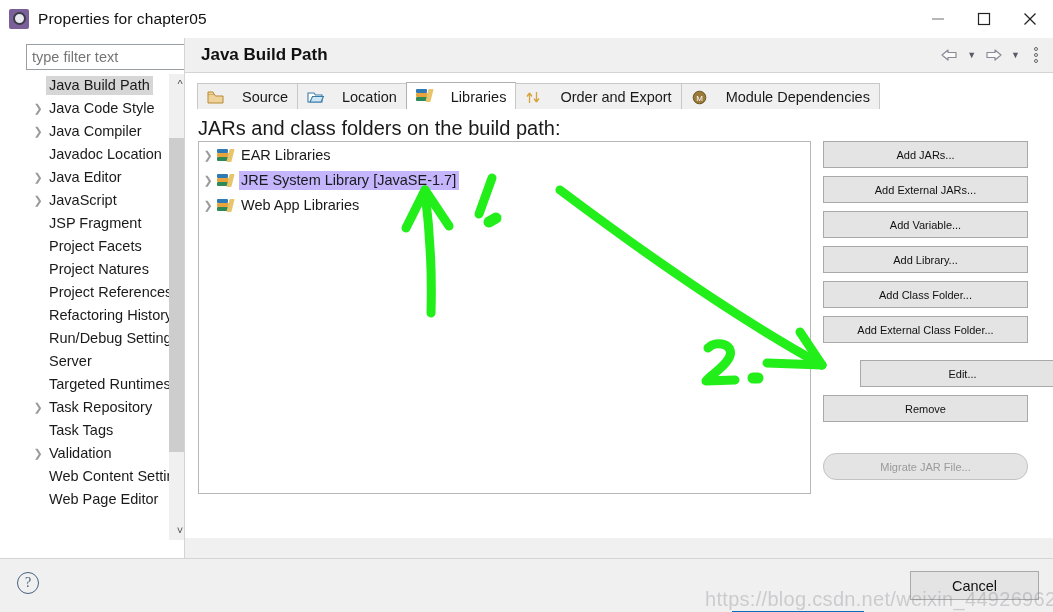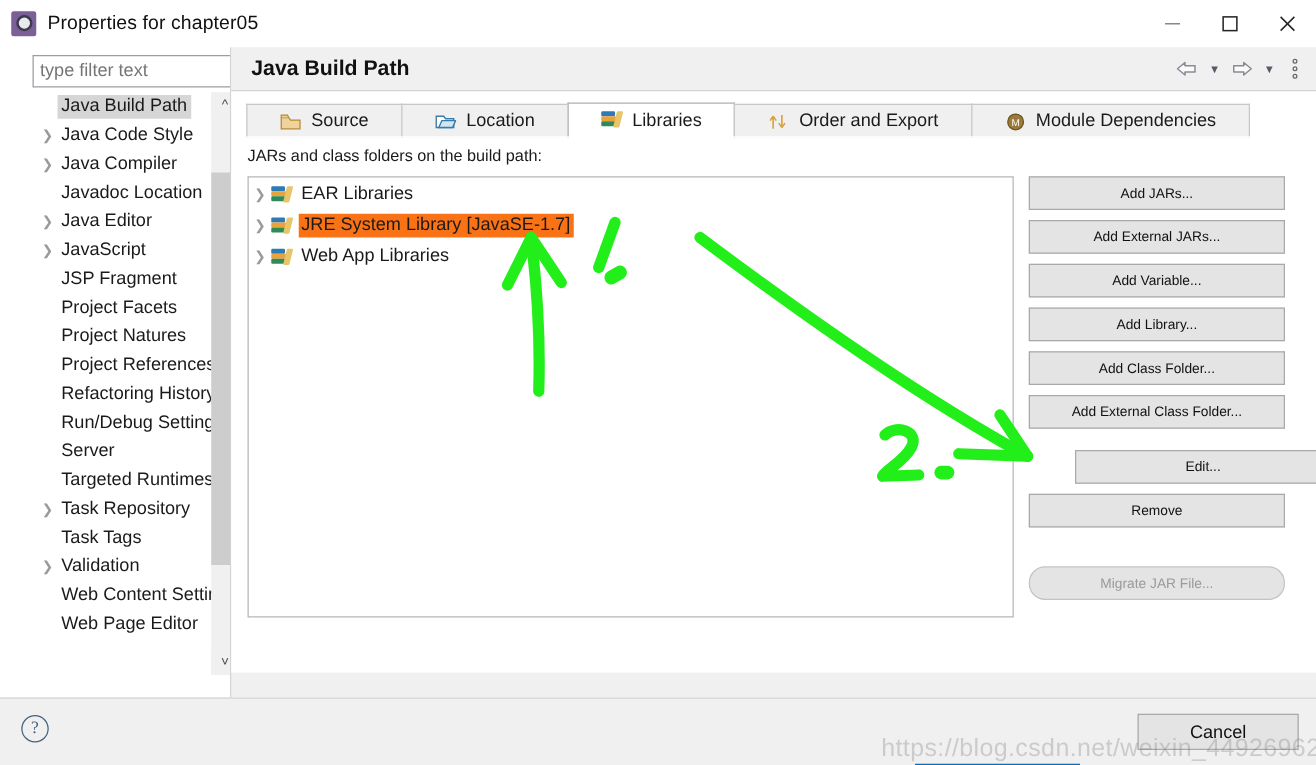--- a/index.html
+++ b/index.html
@@ -113,50 +113,50 @@
     position:absolute; left:0; top:34px; width:869px; height:466px;
     background:#ffffff; border-top:1px solid #d4d4d4;
   }
 
   
   #tabs {
     position:absolute; left:12px; top:9px; height:28px; display:flex;
     align-items:flex-end;
   }
   .tab {
-    height:27px; display:flex; align-items:center; gap:8px;
-    padding:0 26px; font-size:14.5px; color:#1a1a1a;
+    height:27px; display:flex; align-items:center; gap:18px;
+    padding:0 9px; font-size:14.5px; color:#1a1a1a;
     border:1px solid #c8c8c8; border-bottom:none;
     background:#f0f0f0; cursor:default; margin-right:-1px;margin-top:29px;
   }
   .tab.active { background:#ffffff; border-color:#b0b0b0; height:28px; font-weight:normal; }
   .tabicon { width:17px; height:15px; flex:0 0 17px; position:relative; }
 
   #tabs-underline {
     position:absolute; left:12px; top:36px; width:845px; height:1px;
     background:#ffffff;
   }
 
-  #jars-label { position:absolute; left:13px; top:44px; font-size:13px; }
+  #jars-label { position:absolute; left:13px; top:44px; font-size:20px; }
 
   #lib-box {
     position:absolute; left:13px; top:68px; width:613px; height:353px;
     background:#ffffff; border:1px solid #b6b6b6;
   }
   .lib-row {
     height:23px; display:flex; align-items:center; white-space:nowrap;
     font-size:14.5px; cursor:default; margin-top:2px;
   }
   .lib-row .arrow {
     width:18px; flex:0 0 18px; color:#9a9a9a; font-size:11px;
     display:flex; align-items:center; justify-content:center;
   }
   .lib-row .libicon { width:17px; flex:0 0 17px; height:14px; position:relative; margin-right:5px; }
   .lib-row .lbl { padding:1px 3px 2px 2px; }
-  .lib-row.selected .lbl { background:#f97316; }
+  .lib-row.selected .lbl { background:#c4b5fd; }
 
   
   .books { position:relative; width:16px; height:13px; }
   .books b { position:absolute; display:block; border-radius:1px; }
   .bk1 { left:0; top:8px; width:13px; height:4px; background:#2e8b57; }
   .bk2 { left:0; top:4px; width:12px; height:4px; background:#e8a33d; }
   .bk3 { left:0; top:0px; width:11px; height:4px; background:#2e7ab5; }
   .bkr { left:11px; top:0px; width:5px; height:13px; background:#e8c46a;
          transform:skewX(-14deg); }
 

